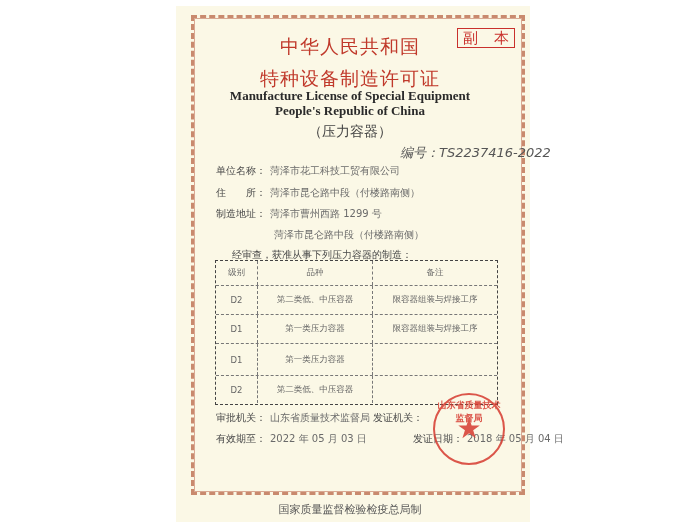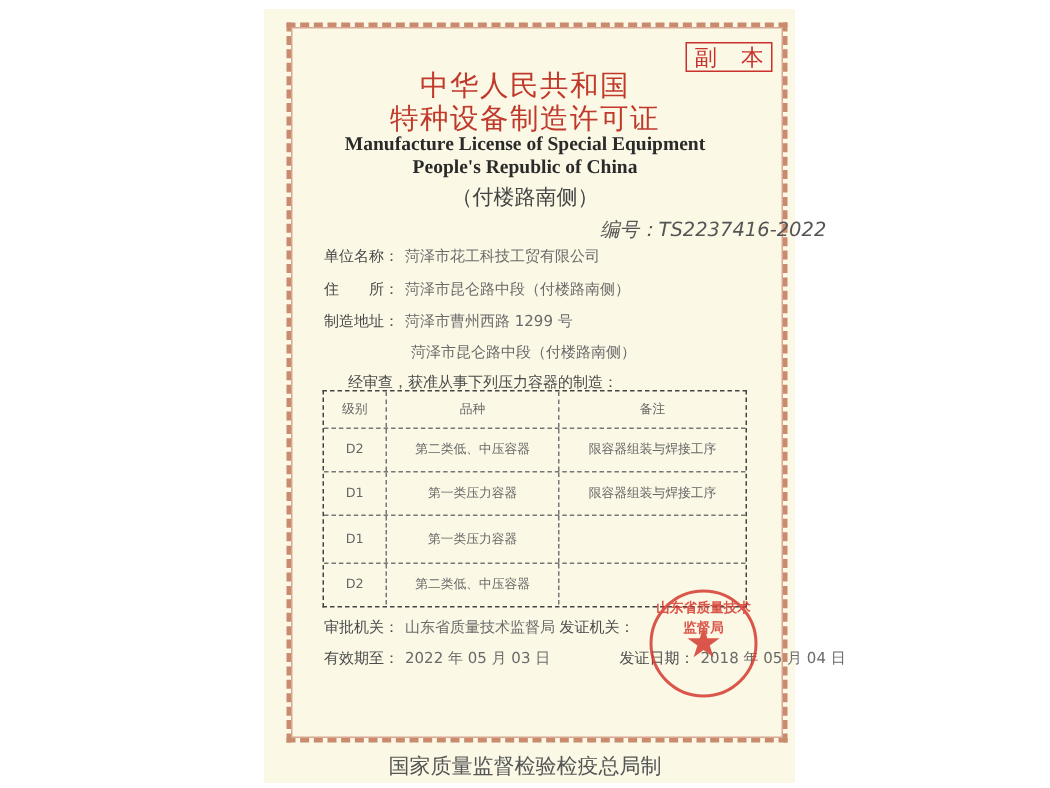--- a/index.html
+++ b/index.html
@@ -24,21 +24,21 @@
       border: 1.5px solid #c9312c; color: #c9312c;
       font-family: "DejaVu Sans", sans-serif; font-size: 15px;
       display: flex; justify-content: space-between; align-items: center;
       padding: 0 5px; box-sizing: border-box;
     }
     .title-cn {
       position: absolute; left: 180px; width: 340px; text-align: center;
       color: #c0392b; font-family: "DejaVu Sans", sans-serif;
       font-size: 19px; letter-spacing: 1px;
     }
-    .t1 { top: 44px; }
+    .t1 { top: 34px; }
     .t2 { top: 66px; }
     .title-en {
       position: absolute; left: 180px; width: 340px; text-align: center;
       color: #2a2a2a; font-family: "Liberation Serif", serif; font-weight: bold;
       font-size: 13px;
     }
     .e1 { top: 88px; text-align: center; }
     .e2 { top: 103px; }
     .category {
       position: absolute; left: 180px; width: 340px; top: 123px; text-align: center;
@@ -71,39 +71,39 @@
       color: #d63a2f; display: flex; align-items: center; justify-content: center;
       opacity: 0.85;
     }
     .seal .star { font-size: 28px; line-height: 1; }
     .seal .ring-text {
       position: absolute; top: 4px; left: 0; width: 100%; text-align: center;
       font-family: "DejaVu Sans", sans-serif; font-size: 9px; font-weight: bold;
     }
     .issuer-footer {
       position: absolute; left: 180px; width: 340px; top: 502px; text-align: center;
-      font-family: "DejaVu Sans", sans-serif; font-size: 14px; color: #555;
+      font-family: "DejaVu Sans", sans-serif; font-size: 11px; color: #555;
     }
   </style>
 </head>
 <body>
 
 <div class="paper"></div>
 <div class="frame"></div>
 
 <div class="copy-stamp">
   <span>副</span>
   <span>本</span>
 </div>
 
 <div class="title-cn t1">中华人民共和国</div>
 <div class="title-cn t2">特种设备制造许可证</div>
 <div class="title-en e1">Manufacture License of Special Equipment</div>
 <div class="title-en e2">People's Republic of China</div>
-<div class="category">（付楼路南侧）</div>
+<div class="category">（压力容器）</div>
 <div class="cert-no">编号：TS2237416-2022</div>
 
 <div class="field" style="left:216px;top:164px;">
   <span class="lbl">单位名称：</span><span class="val">菏泽市花工科技工贸有限公司</span>
 </div>
 <div class="field" style="left:216px;top:186px;text-align:center;">
   <span class="lbl">住　　所：</span><span class="val">菏泽市昆仑路中段（付楼路南侧）</span>
 </div>
 <div class="field" style="left:216px;top:207px;">
   <span class="lbl">制造地址：</span><span class="val">菏泽市曹州西路 1299 号</span>

